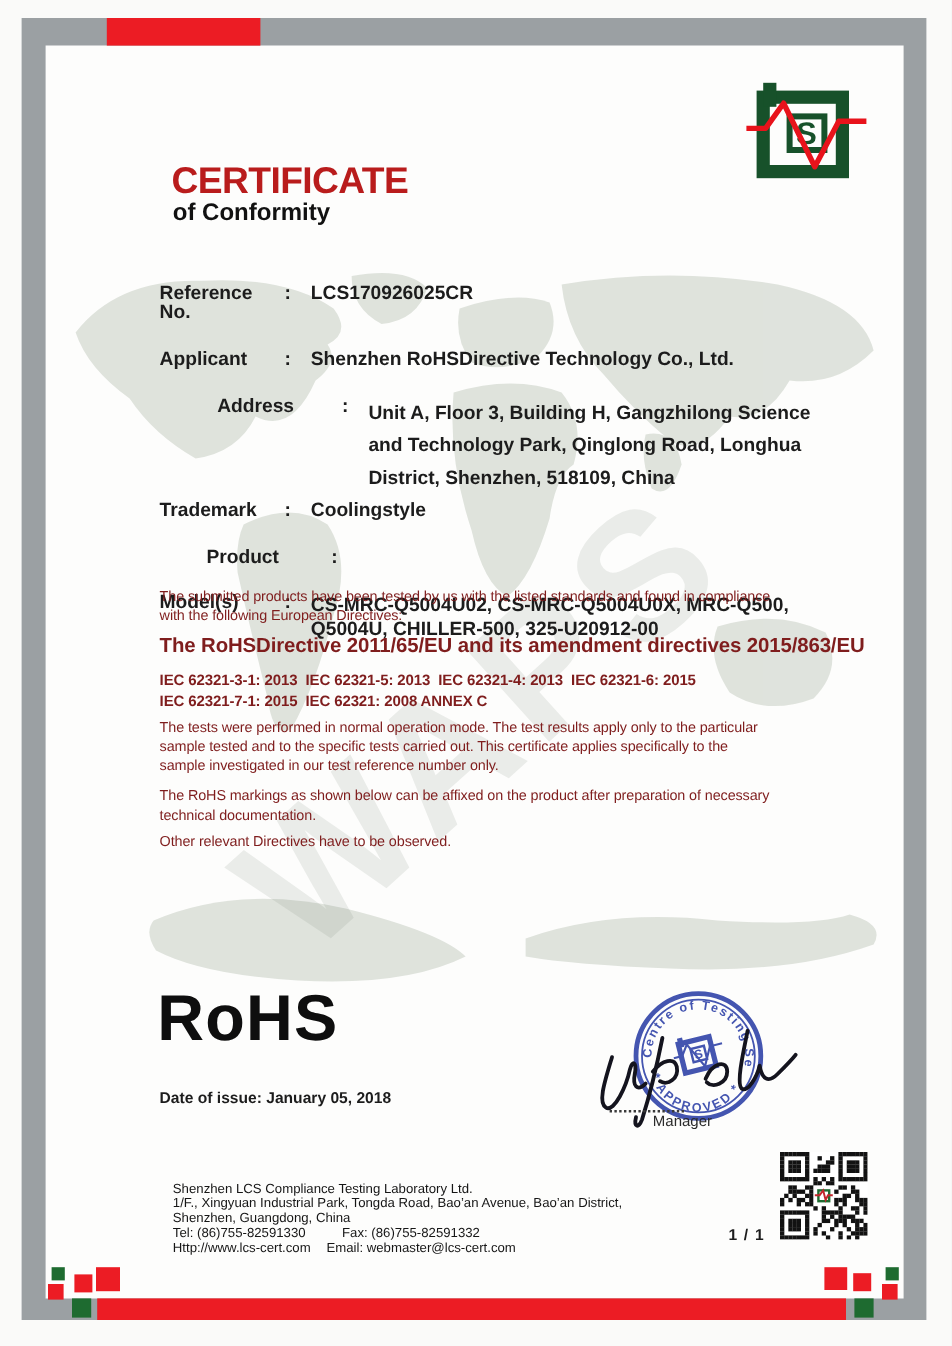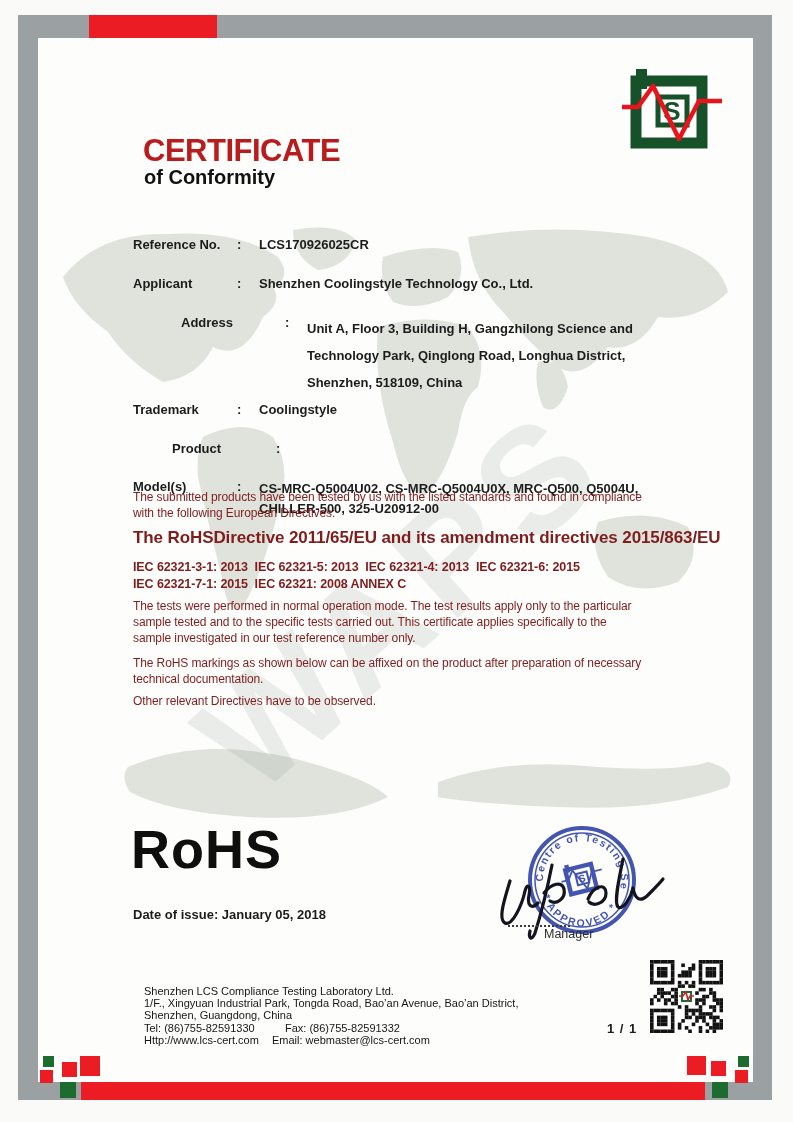--- a/index.html
+++ b/index.html
@@ -27,21 +27,21 @@
     font-size:150px;font-weight:700;letter-spacing:10px;
     color:rgba(110,120,110,0.13);pointer-events:none;
   }
   
   .logo{position:absolute;left:622px;top:64px;width:100px;height:92px;}
   
   .title{position:absolute;left:143px;top:133px;font-size:31px;font-weight:700;letter-spacing:-.5px;color:#b91c1c;}
   .subtitle{position:absolute;left:144px;top:166px;font-size:20px;font-weight:700;color:#111;}
   
   .fields{position:absolute;left:133px;top:237px;width:560px;}
-  .frow{display:flex;line-height:16px;font-size:13px;font-weight:700;margin-bottom:23px;}
+  .frow{display:flex;line-height:16px;font-size:16px;font-weight:700;margin-bottom:23px;}
   .flabel{width:104px;flex:none;}
   .fcolon{width:22px;flex:none;}
   .fvalue{flex:1;}
   .frow.addr{margin-bottom:6px;margin-left:48px;}
   .frow.addr .fvalue{max-width:450px;line-height:27px;}
   .frow.prod{margin-bottom:22px;padding-left:39px;}
   .frow.model{margin-bottom:0;}
   .frow.model .fvalue{max-width:430px;line-height:20px;}
   
   .ptext{position:absolute;left:133px;font-size:12px;line-height:16px;letter-spacing:-.1px;color:#7f1d1d;}
@@ -108,21 +108,21 @@
 
   <div class="fields">
     <div class="frow">
       <span class="flabel">Reference No.</span>
       <span class="fcolon">:</span>
       <span class="fvalue">LCS170926025CR</span>
     </div>
     <div class="frow">
       <span class="flabel">Applicant</span>
       <span class="fcolon">:</span>
-      <span class="fvalue">Shenzhen Coolingstyle Technology Co., Ltd.</span>
+      <span class="fvalue">Shenzhen RoHSDirective Technology Co., Ltd.</span>
     </div>
     <div class="frow addr">
       <span class="flabel">Address</span>
       <span class="fcolon">:</span>
       <span class="fvalue">Unit A, Floor 3, Building H, Gangzhilong Science and Technology Park, Qinglong Road, Longhua District, Shenzhen, 518109, China</span>
     </div>
     <div class="frow">
       <span class="flabel">Trademark</span>
       <span class="fcolon">:</span>
       <span class="fvalue">Coolingstyle</span>

